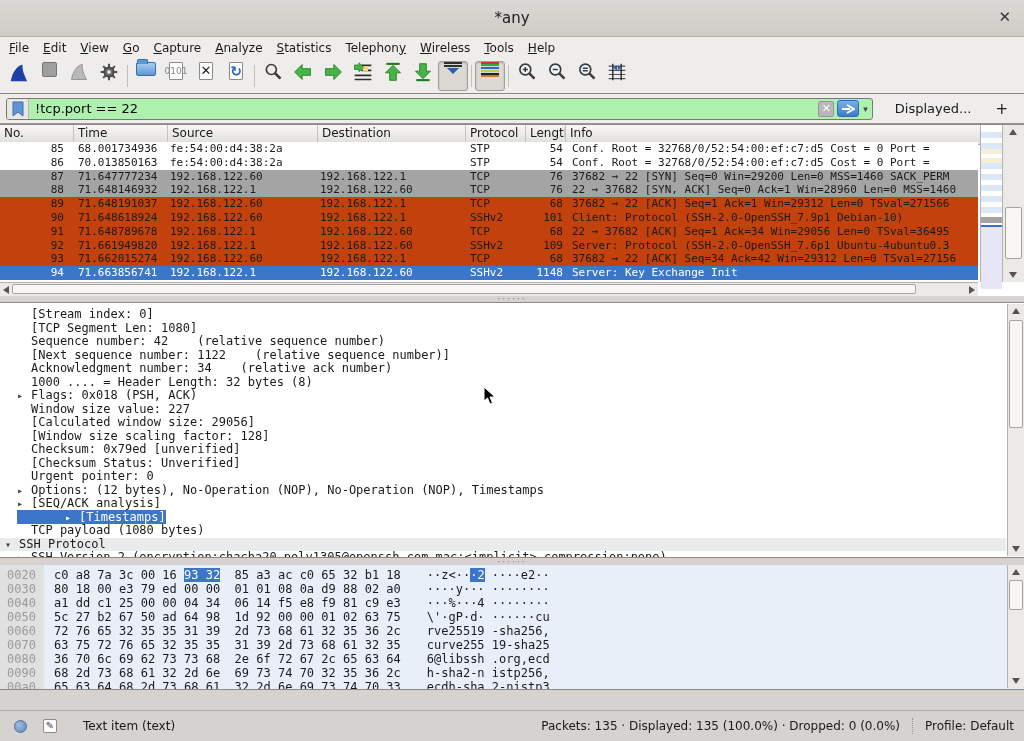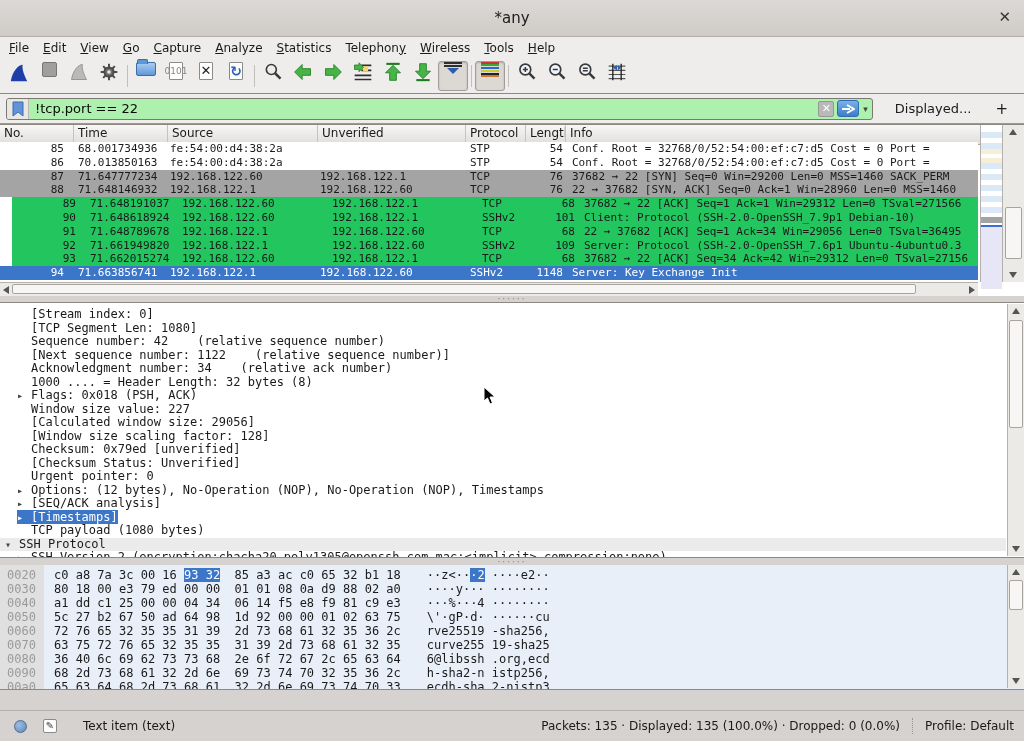--- a/index.html
+++ b/index.html
@@ -57,21 +57,21 @@
 
 .packetlist { position:absolute; top:124px; left:0; right:0; height:172px; background:#fff;
   border-top:1px solid #8d8881; font-family:"DejaVu Sans Mono",monospace; }
 .pl-header { display:flex; height:20px; background:linear-gradient(#f8f7f6,#e0deda);
   border-bottom:1px solid #aaa6a1; font-family:"DejaVu Sans",sans-serif; font-size:12px; }
 .pl-header .cell { border-right:1px solid #c6c3be; padding:0 0 0 4px; overflow:hidden; white-space:nowrap; line-height:16px; }
 .pl-rows { position:absolute; top:17px; left:0; right:46px; bottom:14px; overflow:hidden; }
 .pl-row { display:flex; height:13.8px; line-height:13.8px; font-size:11px; white-space:nowrap; }
 .row-stp { background:#ffffff; }
 .row-syn { background:#a4a4a4; }
-.row-tcp { background:#22c55e;margin-left:12px; }
+.row-tcp { background:#c2410c; }
 .row-sel { background:#3c76c8; color:#fff; }
 .c-no { width:74px; text-align:right; padding-right:10px; }
 .c-time { width:94px; padding-left:4px; }
 .c-src { width:150px; padding-left:2px; }
 .c-dst { width:148px; padding-left:2px; }
 .c-proto { width:60px; padding-left:4px; }
 .c-len { width:40px; text-align:right; padding-right:3px; }
 .c-info { flex:1; padding-left:6px; overflow:hidden; }
 .hc-no{width:74px}.hc-time{width:94px}.hc-src{width:150px}.hc-dst{width:148px}.hc-proto{width:60px}.hc-len{width:40px;padding-left:2px}.hc-info{flex:1}
 .pl-minimap { position:absolute; top:0; right:22px; bottom:14px; width:22px; border-left:1px solid #b5b1ac; background:#fff; }
@@ -91,21 +91,21 @@
 
 
 .details { position:absolute; top:302px; left:0; right:0; height:256px; background:#fff;
   border-top:1px solid #8d8881; border-bottom:1px solid #8d8881; overflow:hidden;
   font-family:"DejaVu Sans Mono",monospace; font-size:12px; padding:5px 18px 0 0; }
 .dt-line { height:13.5px; line-height:13.5px; white-space:pre; }
 .dt-line.lvl0 { padding-left:5px; }
 .dt-line.lvl1 { padding-left:17px; }
 .dt-arrow { display:inline-block; width:14px; color:#444; font-size:10px; }
 .dt-line.proto { background:#ebebeb; }
-.dt-line.sel .dt-inner { background:#3c76c8; color:#fff; }
+.dt-line.sel .dt-inner { background:#3c76c8; color:#fff;padding-left:48px; }
 .dt-line.sel .dt-arrow { color:#fff; }
 .dt-vscroll { position:absolute; top:1px; right:0; bottom:1px; width:17px; background:#eceae7; border-left:1px solid #b5b1ac; }
 
 
 .hexpane { position:absolute; top:565px; left:0; right:0; height:125px; background:#e9eff9;
   border-bottom:1px solid #8d8881; overflow:hidden; font-family:"DejaVu Sans Mono",monospace; font-size:12px; padding:3px 18px 0 0; }
 .hexpane:before { content:""; position:absolute; top:0; left:0; bottom:0; width:44px; background:#e0e0e0; }
 .hx-row { height:14px; line-height:14px; white-space:pre; position:relative; }
 .hx-off { display:inline-block; width:44px; color:#9a9a9a; padding-left:7px; }
 .hx-bytes { margin-left:10px; }
@@ -291,21 +291,21 @@
   </div>
   <span class="fb-expr">Displayed...</span>
   <span class="fb-plus">+</span>
 </div>
 
 <div class="packetlist">
   <div class="pl-header" id="plheader">
       <span class="cell hc-no">No.</span>
       <span class="cell hc-time">Time</span>
       <span class="cell hc-src">Source</span>
-      <span class="cell hc-dst">Unverified</span>
+      <span class="cell hc-dst">Destination</span>
       <span class="cell hc-proto">Protocol</span>
       <span class="cell hc-len">Length</span>
       <span class="cell hc-info">Info</span>
     </div>
   <div class="pl-rows" id="plrows">
       <div class="pl-row row-stp">
         <span class="c-no">85</span>
         <span class="c-time">68.001734936</span>
         <span class="c-src">fe:54:00:d4:38:2a</span>
         <span class="c-dst"></span>
@@ -468,21 +468,21 @@
   </div>
 
 <div class="hexpane">
   <div id="hxrows">
       <div class="hx-row"><span class="hx-off">0020</span><span class="hx-bytes">c0 a8 7a 3c 00 16 <span class="hx-hl">93 32</span>  85 a3 ac c0 65 32 b1 18</span><span class="hx-ascii">··z&lt;··<span class="hx-hl">·2</span> ····e2··</span></div>
       <div class="hx-row"><span class="hx-off">0030</span><span class="hx-bytes">80 18 00 e3 79 ed 00 00  01 01 08 0a d9 88 02 a0</span><span class="hx-ascii">····y··· ········</span></div>
       <div class="hx-row"><span class="hx-off">0040</span><span class="hx-bytes">a1 dd c1 25 00 00 04 34  06 14 f5 e8 f9 81 c9 e3</span><span class="hx-ascii">···%···4 ········</span></div>
       <div class="hx-row"><span class="hx-off">0050</span><span class="hx-bytes">5c 27 b2 67 50 ad 64 98  1d 92 00 00 01 02 63 75</span><span class="hx-ascii">\'·gP·d· ······cu</span></div>
       <div class="hx-row"><span class="hx-off">0060</span><span class="hx-bytes">72 76 65 32 35 35 31 39  2d 73 68 61 32 35 36 2c</span><span class="hx-ascii">rve25519 -sha256,</span></div>
       <div class="hx-row"><span class="hx-off">0070</span><span class="hx-bytes">63 75 72 76 65 32 35 35  31 39 2d 73 68 61 32 35</span><span class="hx-ascii">curve255 19-sha25</span></div>
-      <div class="hx-row"><span class="hx-off">0080</span><span class="hx-bytes">36 40 6c 69 62 73 73 68  2e 6f 72 67 2c 65 63 64</span><span class="hx-ascii">6@libssh .org,ecd</span></div>
+      <div class="hx-row"><span class="hx-off">0080</span><span class="hx-bytes">36 70 6c 69 62 73 73 68  2e 6f 72 67 2c 65 63 64</span><span class="hx-ascii">6@libssh .org,ecd</span></div>
       <div class="hx-row"><span class="hx-off">0090</span><span class="hx-bytes">68 2d 73 68 61 32 2d 6e  69 73 74 70 32 35 36 2c</span><span class="hx-ascii">h-sha2-n istp256,</span></div>
       <div class="hx-row"><span class="hx-off">00a0</span><span class="hx-bytes">65 63 64 68 2d 73 68 61  32 2d 6e 69 73 74 70 33</span><span class="hx-ascii">ecdh-sha 2-nistp3</span></div>
       <div class="hx-row"><span class="hx-off">00b0</span><span class="hx-bytes">38 34 2c 65 63 64 68 2d  73 68 61 32 2d 6e 69 73</span><span class="hx-ascii">84,ecdh- sha2-nis</span></div>
     </div>
   <div class="hx-vscroll">
     <span class="sb-arrow arr-up" style="top:4px;left:4px;"></span>
     <span class="sb-thumb" style="left:1px;right:1px;top:15px;height:30px;"></span>
     <span class="sb-arrow arr-dn" style="bottom:4px;left:4px;"></span>
   </div>
 </div>

